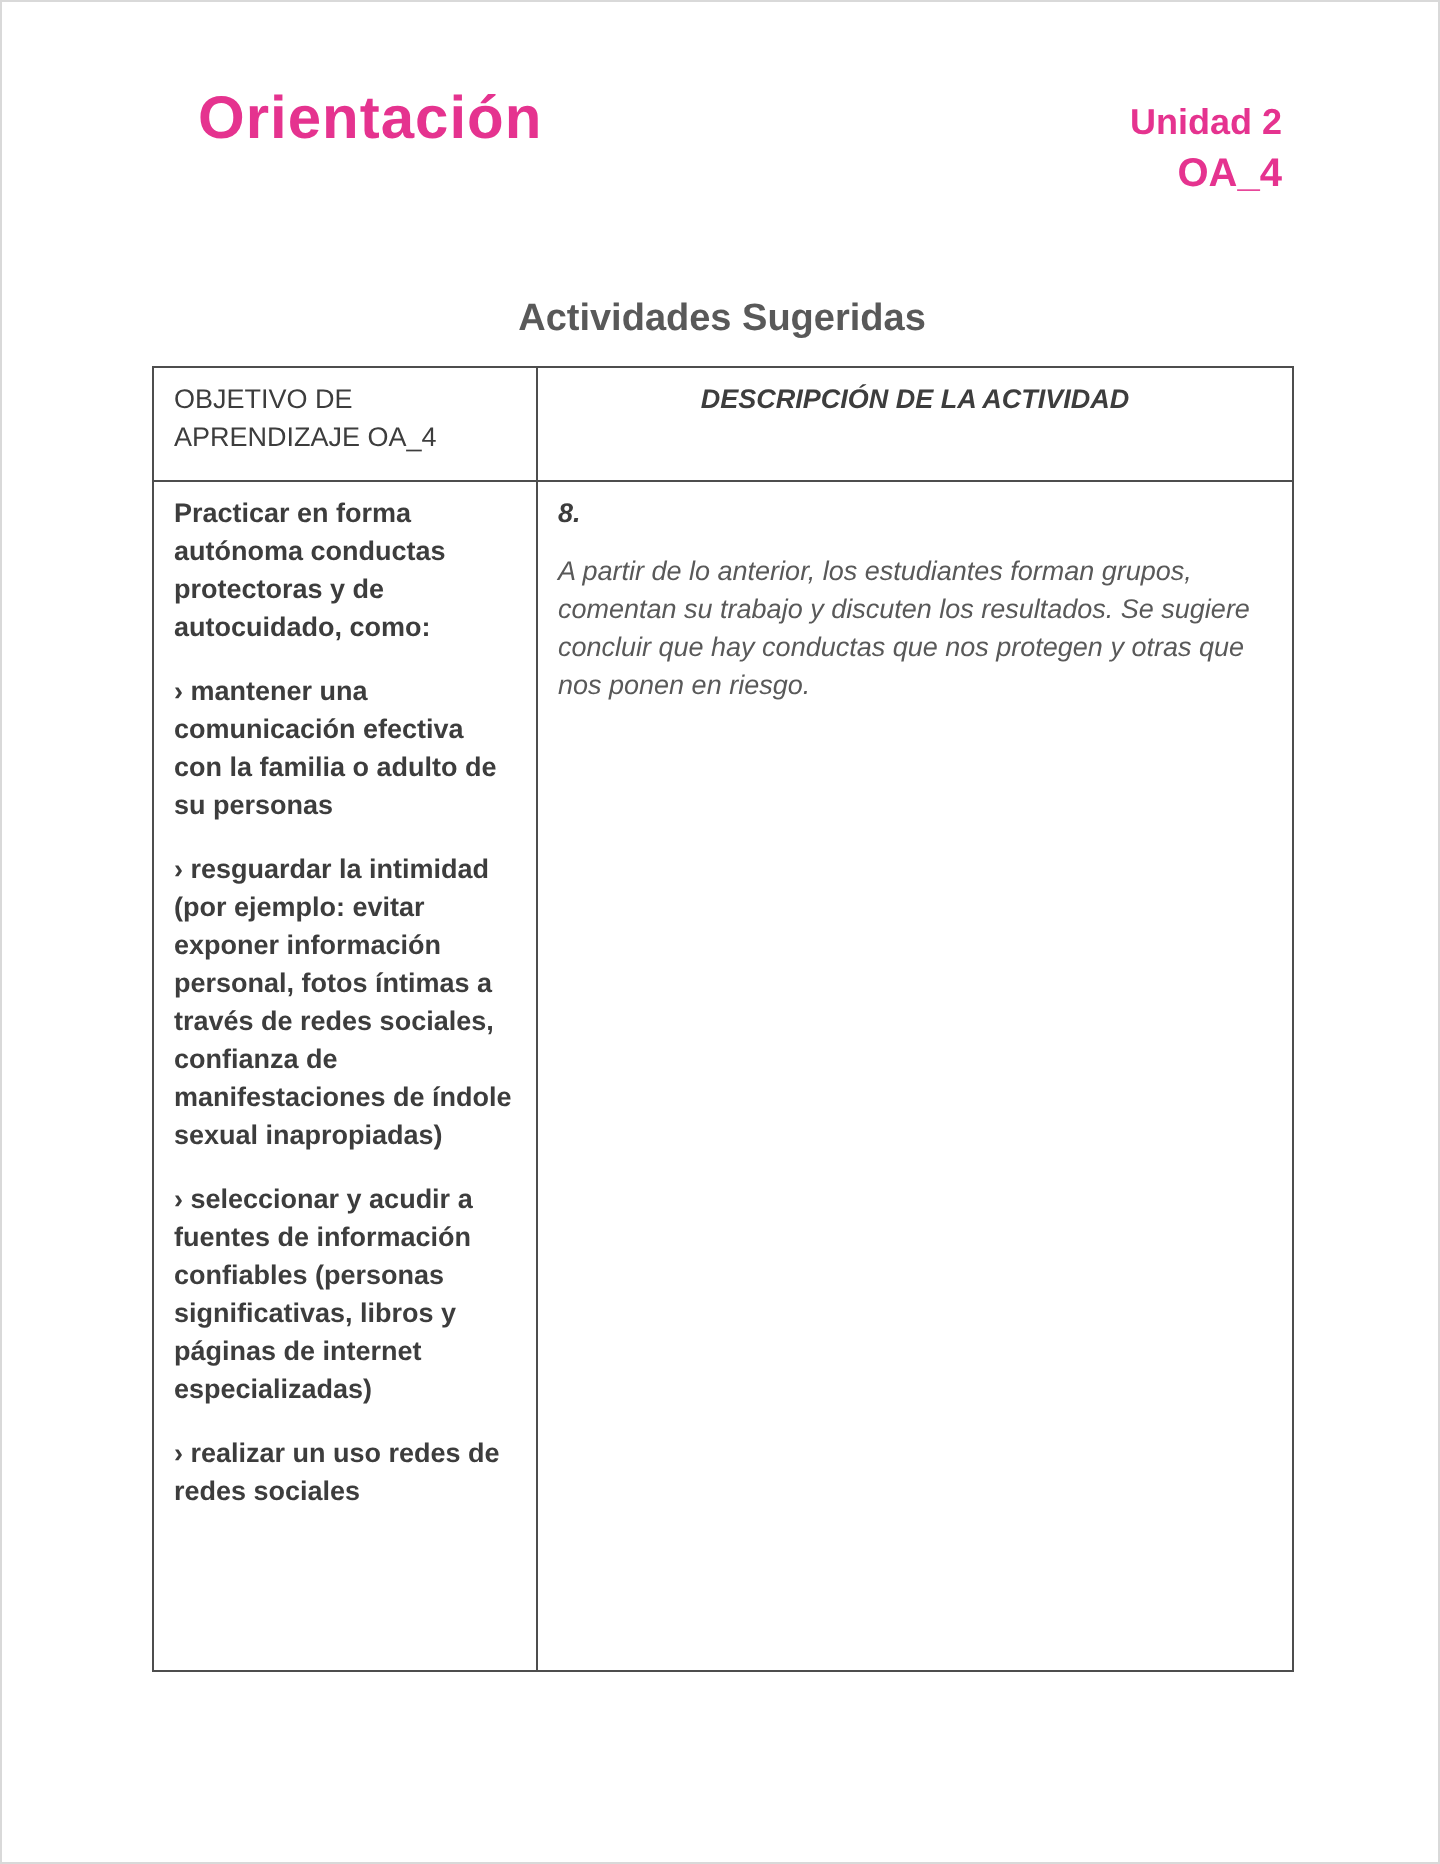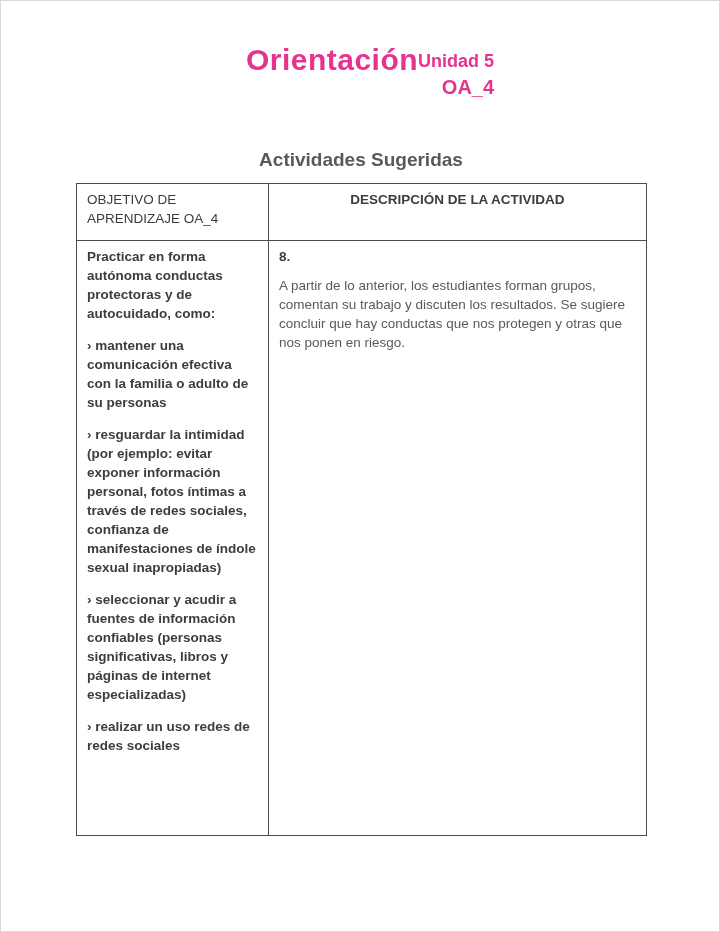--- a/index.html
+++ b/index.html
@@ -13,21 +13,21 @@
     background: #ffffff;
     border: 1px solid #d9d9d9;
     overflow: hidden;
   }
   .doc-header {
     position: absolute;
     top: 42px;
     left: 98px;
     right: 78px;
     display: flex;
-    justify-content: center;
+    justify-content: space-between;
     align-items: flex-start;
   }
   .doc-title {
     font-size: 30px;
     font-weight: bold;
     color: #e5338f;
     line-height: 34px;
     letter-spacing: 0.5px;
   }
   .doc-subtitle {
@@ -70,21 +70,21 @@
     height: 653px;
     border-collapse: collapse;
     table-layout: fixed;
   }
   .activity-table td {
     border: 1px solid #4d4d4d;
     vertical-align: top;
     padding: 6px 10px;
   }
   .col-objective { width: 192px; }
-  .col-activity  { width: 378px; }
+  .col-activity  { width: 378px; font-style: italic; }
   .th-objective {
     font-size: 13.5px;
     font-weight: normal;
     color: #3d3d3d;
     line-height: 19px;
     text-align: left;
   }
   .th-activity {
     font-size: 13.5px;
     font-weight: bold;
@@ -116,21 +116,21 @@
 </head>
 <body>
 
 <div class="page">
 
   <div class="doc-header">
     <div class="header-left">
       <div class="doc-title">Orientación</div>
     </div>
     <div class="header-right">
-      <div class="unit-label">Unidad 5</div>
+      <div class="unit-label">Unidad 2</div>
       <div class="oa-label">OA_4</div>
     </div>
   </div>
 
   <div class="page-title">Actividades Sugeridas</div>
 
   <table class="activity-table">
     <tbody>
         <tr>
       <td class="col-objective th-objective">OBJETIVO DE APRENDIZAJE OA_4</td>

